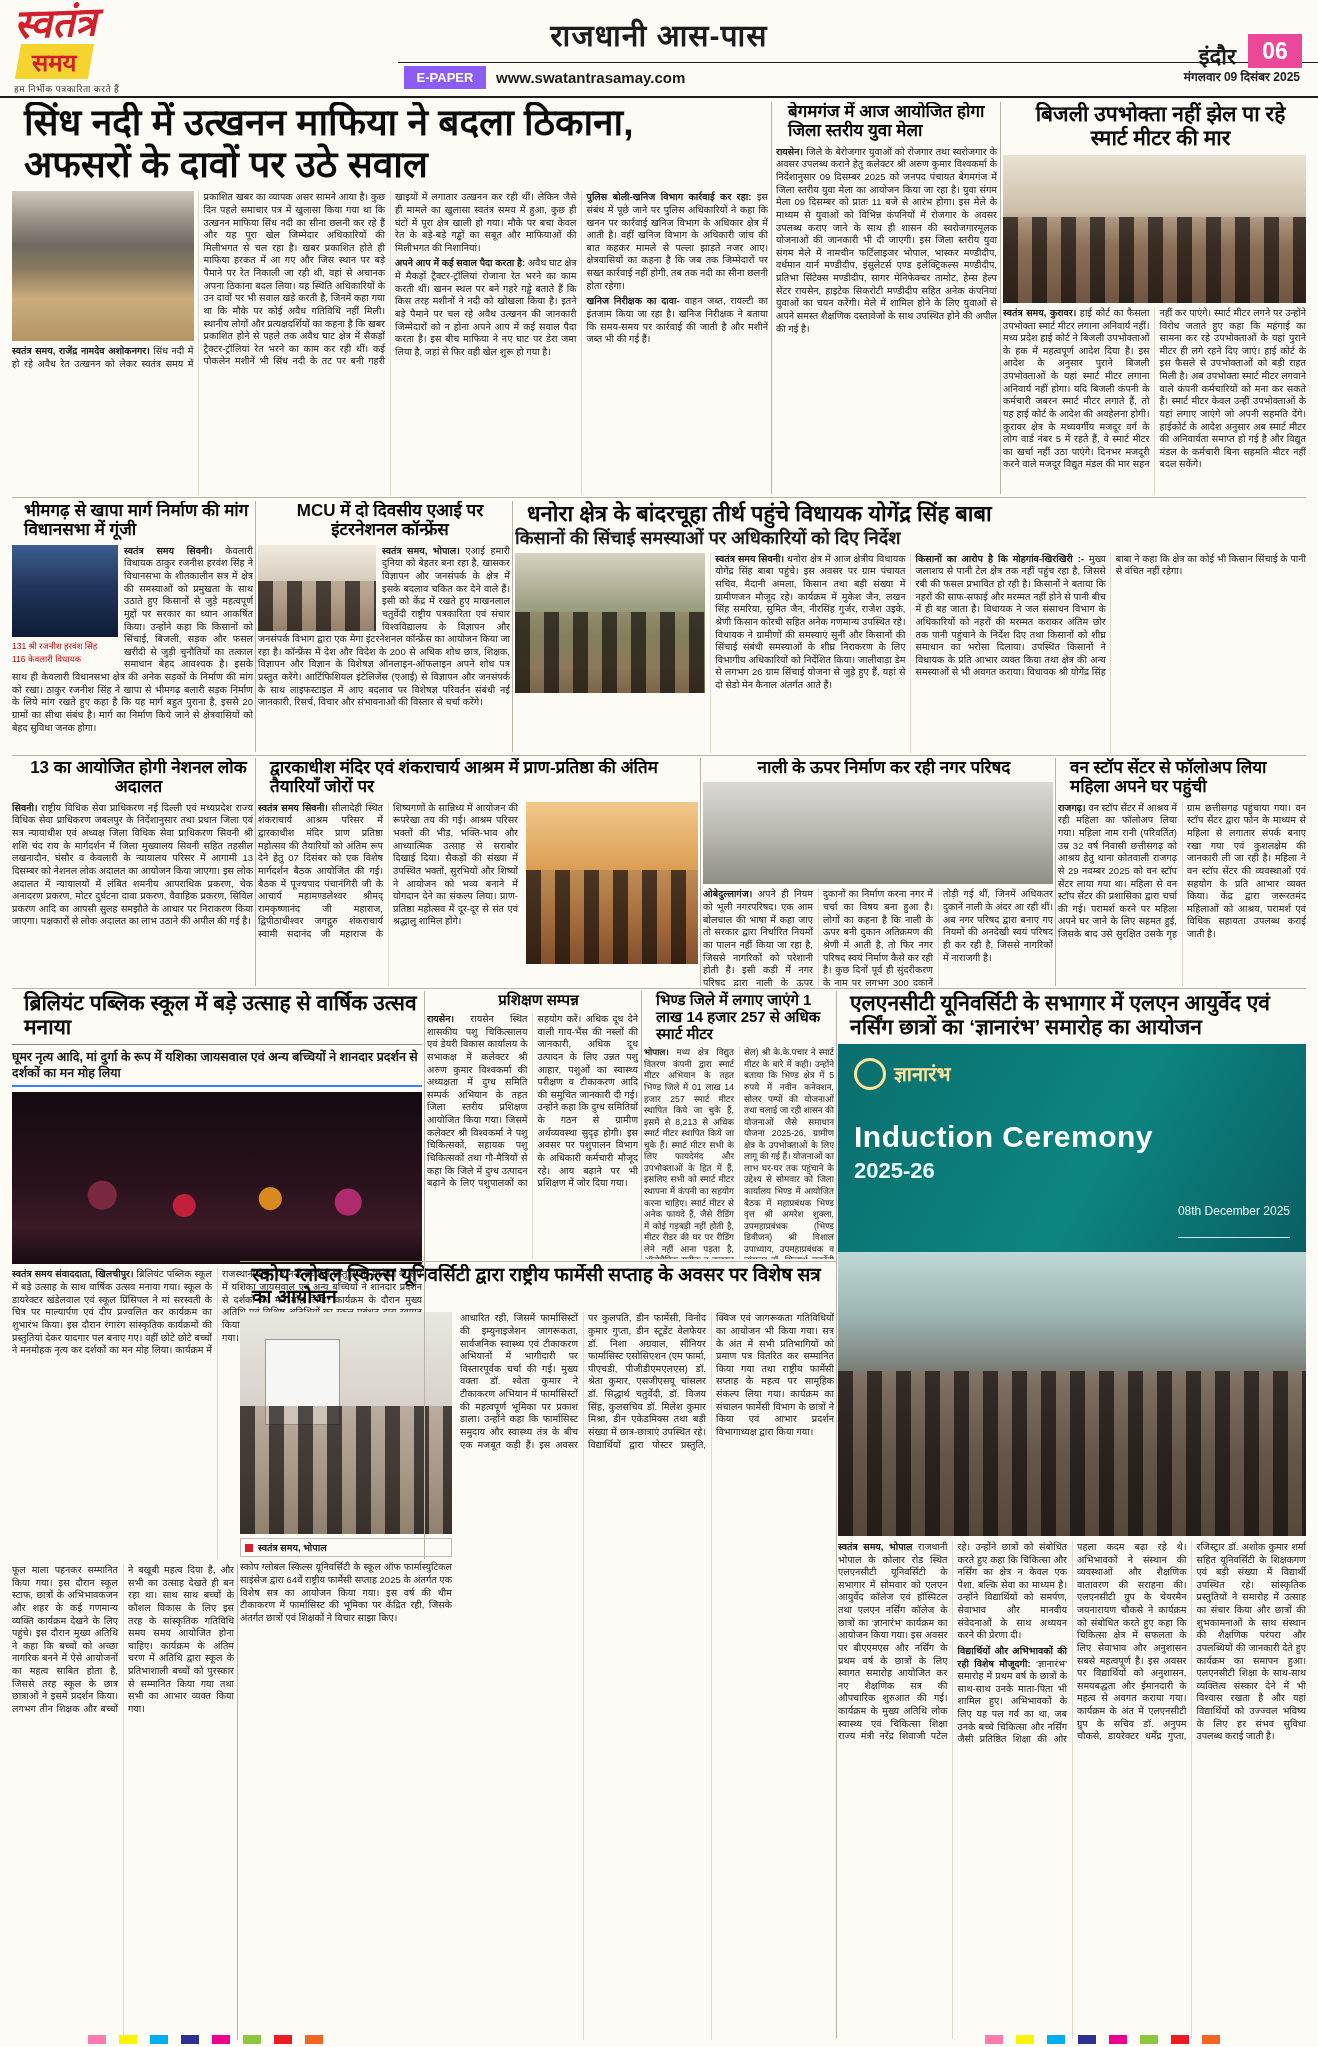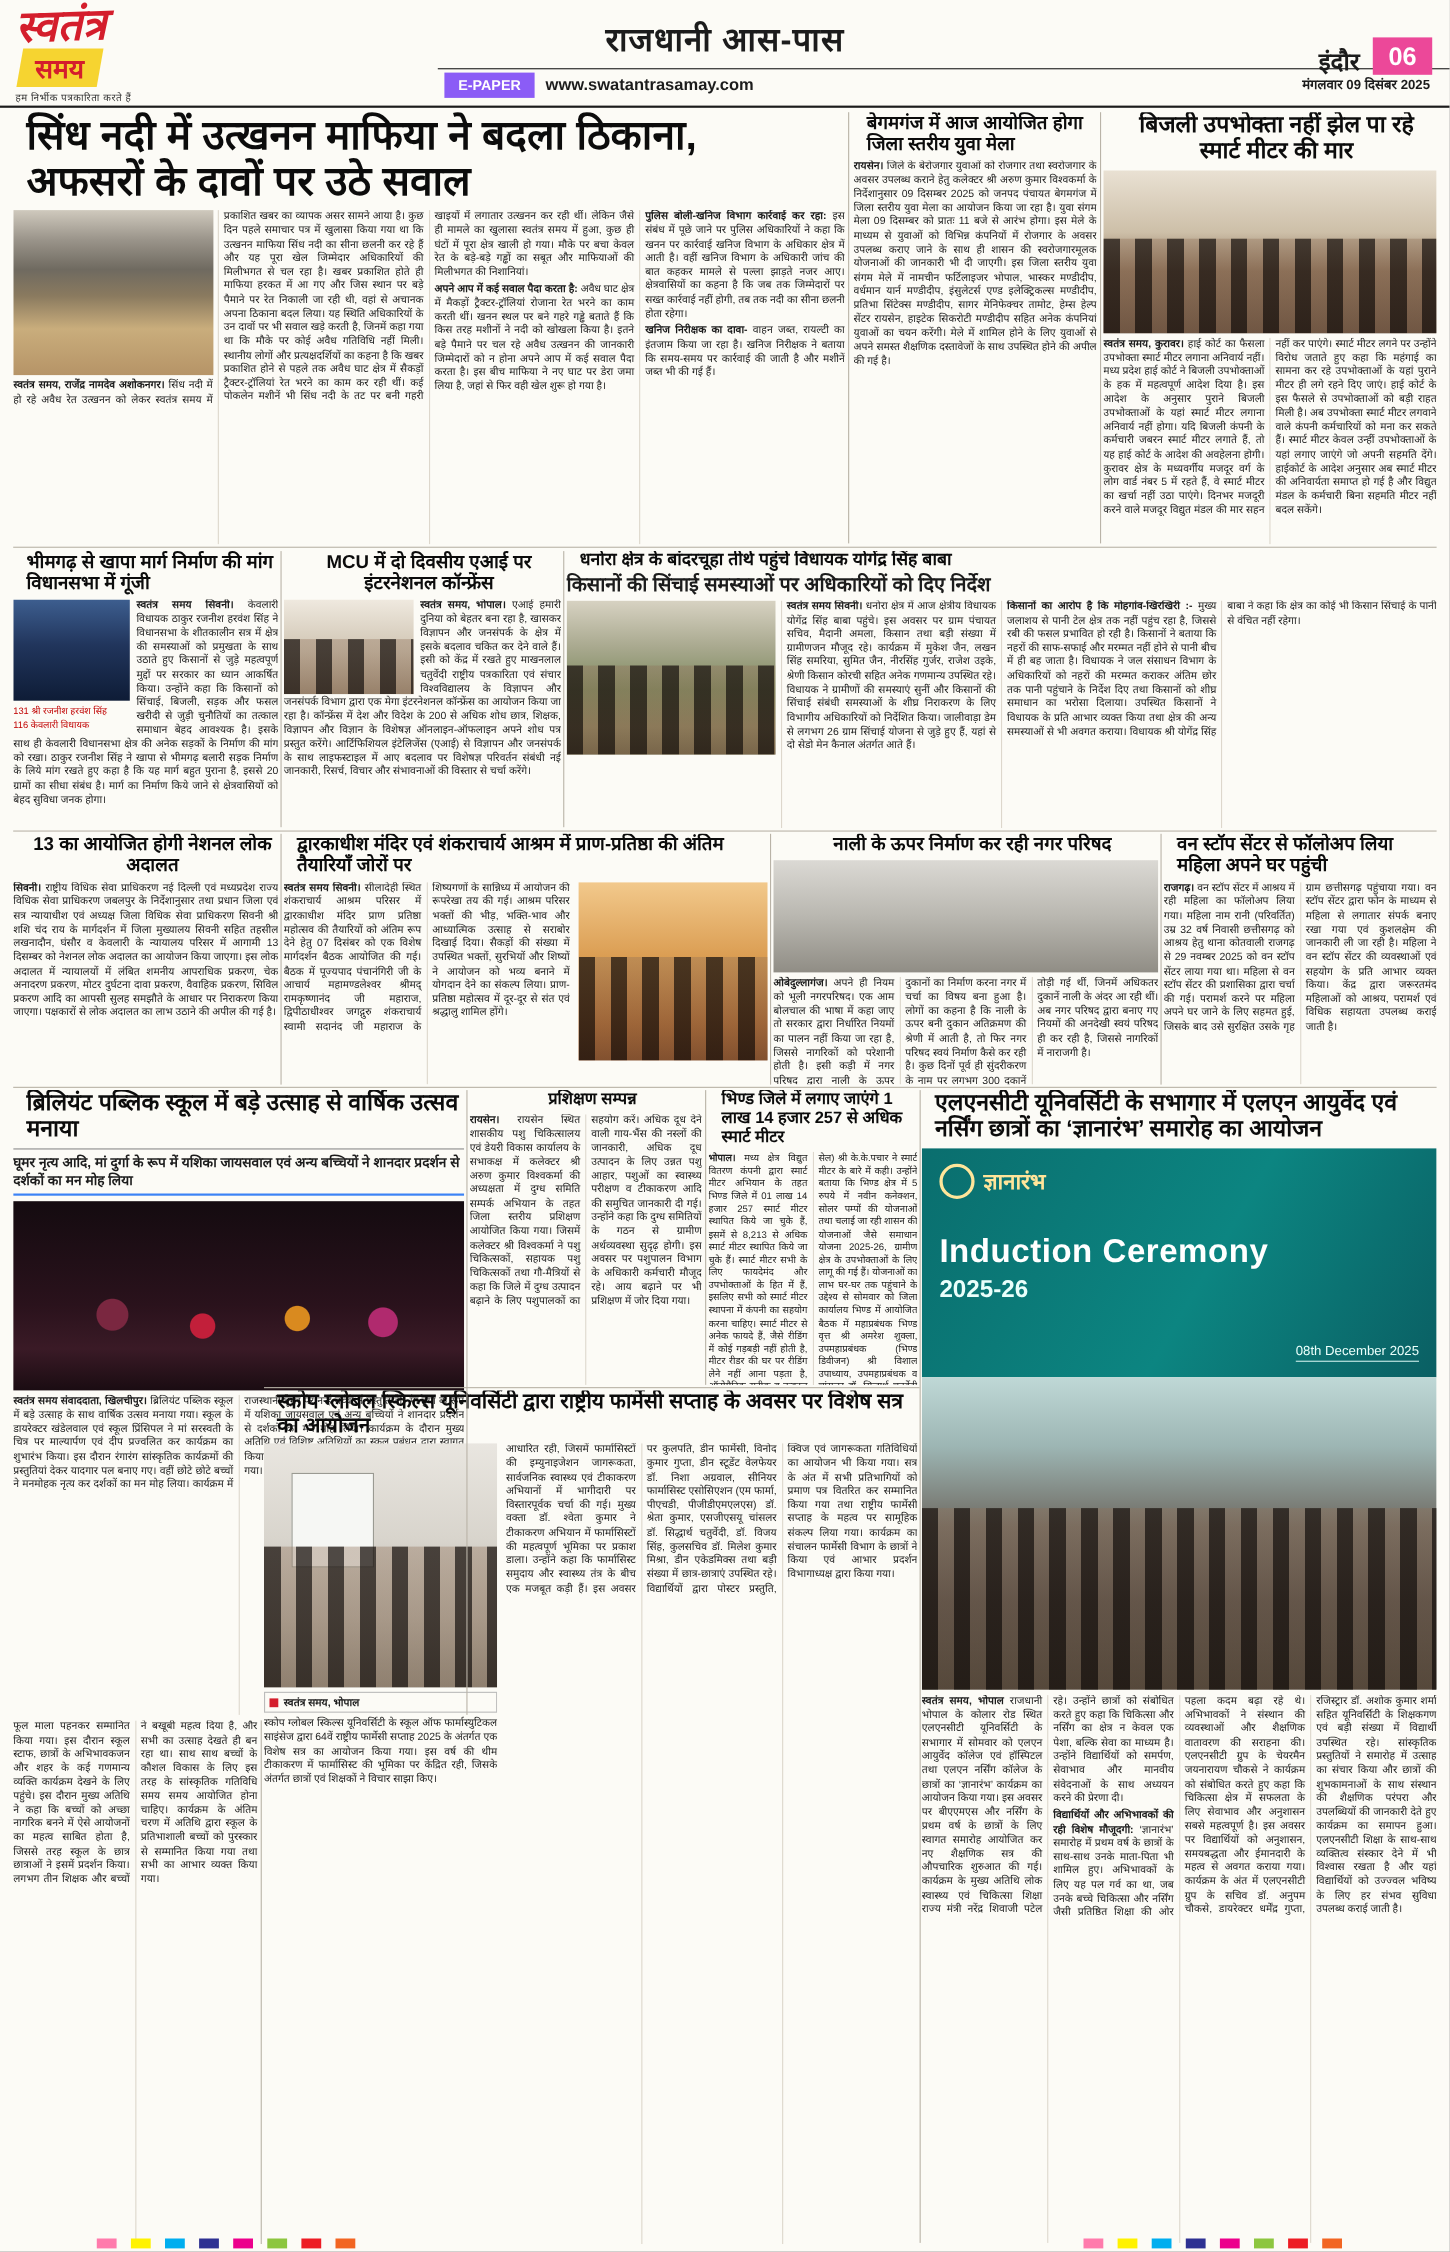--- a/index.html
+++ b/index.html
@@ -62,21 +62,21 @@
       background:repeating-linear-gradient(90deg,rgba(32,24,19,.78) 0 15px,rgba(142,112,88,.38) 15px 29px);}
   .cap{font-size:8.5px;font-weight:normal;color:#c00000;line-height:1.25;margin:0 0 3px 0;}
   
   .lnct-photo{width:100%;height:492px;display:flex;flex-direction:column;margin-bottom:5px;}
   .lnct-banner{height:208px;background:linear-gradient(120deg,#0a6e6e 0%,#0c8581 55%,#0a5f63 100%);
       color:#fff;position:relative;padding:14px 16px;box-sizing:border-box;}
   .lnct-logo{display:inline-flex;align-items:center;gap:8px;font-size:20px;font-weight:bold;color:#ffe59a;}
   .lnct-ring{width:26px;height:26px;border:3px solid #ffe59a;border-radius:50%;display:inline-block;}
   .lnct-title{font-size:30px;font-weight:bold;margin-top:26px;letter-spacing:.5px;}
   .lnct-yr{font-size:22px;font-weight:bold;margin-top:4px;color:#eafffb;}
-  .lnct-date{position:absolute;right:16px;bottom:14px;font-size:12px;border-bottom:1px solid #cdeeea;padding-bottom:2px;color:#eafffb;}
+  .lnct-date{position:absolute;right:16px;bottom:14px;font-size:12px;border-bottom:1px solid #cdeeea;padding-bottom:19px;color:#eafffb;}
   .lnct-people{flex:1;position:relative;background:linear-gradient(180deg,#bfd8d6 0%,#9db6b4 22%,#6f6a62 48%,#4a4540 72%,#333029 100%);}
   
   .capbox{display:flex;align-items:center;gap:5px;border:1px solid #bbb;padding:2px 4px;margin:0 0 4px 0;}
   .capbox .sq{width:8px;height:8px;background:#d41e2c;flex:0 0 auto;}
   .capbox b{font-size:9.5px;}
   
   .vr,.hrule{position:absolute;background:#b9b3a7;z-index:1;}
   
   .cmyk{position:absolute;bottom:3px;display:flex;gap:13px;z-index:6;}
   .cmyk i{width:18px;height:9px;display:block;}
@@ -141,21 +141,21 @@
 
   <article class="art" style="left:258px;top:501px;width:252px;height:252px">
     <h2 class="hl hl-m ctr">MCU में दो दिवसीय एआई पर इंटरनेशनल कॉन्फ्रेंस</h2>
     <div style="flex:1;overflow:hidden">
       <div class="ph ph-panel people" style="float:left;width:118px;height:86px;margin:0 6px 2px 0"></div>
       <p class="bt"><b class="dl">स्वतंत्र समय, भोपाल।</b> <span>एआई हमारी दुनिया को बेहतर बना रहा है, खासकर विज्ञापन और जनसंपर्क के क्षेत्र में इसके बदलाव चकित कर देने वाले हैं। इसी को केंद्र में रखते हुए माखनलाल चतुर्वेदी राष्ट्रीय पत्रकारिता एवं संचार विश्वविद्यालय के विज्ञापन और जनसंपर्क विभाग द्वारा एक मेगा इंटरनेशनल कॉन्फ्रेंस का आयोजन किया जा रहा है। कॉन्फ्रेंस में देश और विदेश के 200 से अधिक शोध छात्र, शिक्षक, विज्ञापन और विज्ञान के विशेषज्ञ ऑनलाइन-ऑफलाइन अपने शोध पत्र प्रस्तुत करेंगे। आर्टिफिशियल इंटेलिजेंस (एआई) से विज्ञापन और जनसंपर्क के साथ लाइफस्टाइल में आए बदलाव पर विशेषज्ञ परिवर्तन संबंधी नई जानकारी, रिसर्च, विचार और संभावनाओं की विस्तार से चर्चा करेंगे।</span></p>
     </div>
   </article>
 
   <article class="art" style="left:515px;top:501px;width:791px;height:252px">
-    <h2 class="hl" style="font-size:16px;margin-bottom:2px">धनोरा क्षेत्र के बांदरचूहा तीर्थ पहुंचे विधायक योगेंद्र सिंह बाबा</h2>
+    <h2 class="hl" style="font-size:22px;margin-bottom:2px">धनोरा क्षेत्र के बांदरचूहा तीर्थ पहुंचे विधायक योगेंद्र सिंह बाबा</h2>
     <div class="subhead-line">किसानों की सिंचाई समस्याओं पर अधिकारियों को दिए निर्देश</div>
     <div class="cols c4">
       <div class="ph ph-field people"></div>
       <p class="bt"><b class="dl">स्वतंत्र समय सिवनी।</b> <span>धनोरा क्षेत्र में आज क्षेत्रीय विधायक योगेंद्र सिंह बाबा पहुंचे। इस अवसर पर ग्राम पंचायत सचिव, मैदानी अमला, किसान तथा बड़ी संख्या में ग्रामीणजन मौजूद रहे। कार्यक्रम में मुकेश जैन, लखन सिंह समरिया, सुमित जैन, नीरसिंह गुर्जर, राजेश उइके, श्रेणी किसान कोरची सहित अनेक गणमान्य उपस्थित रहे। विधायक ने ग्रामीणों की समस्याएं सुनीं और किसानों की सिंचाई संबंधी समस्याओं के शीघ्र निराकरण के लिए विभागीय अधिकारियों को निर्देशित किया। जालीवाड़ा डेम से लगभग 26 ग्राम सिंचाई योजना से जुड़े हुए हैं, यहां से दो सेडो मेन कैनाल अंतर्गत आते हैं।</span></p>
       <p class="bt"><b class="inhead">किसानों का आरोप है कि मोहगांव-खिरखिरी :-</b> <span>मुख्य जलाशय से पानी टेल क्षेत्र तक नहीं पहुंच रहा है, जिससे रबी की फसल प्रभावित हो रही है। किसानों ने बताया कि नहरों की साफ-सफाई और मरम्मत नहीं होने से पानी बीच में ही बह जाता है। विधायक ने जल संसाधन विभाग के अधिकारियों को नहरों की मरम्मत कराकर अंतिम छोर तक पानी पहुंचाने के निर्देश दिए तथा किसानों को शीघ्र समाधान का भरोसा दिलाया। उपस्थित किसानों ने विधायक के प्रति आभार व्यक्त किया तथा क्षेत्र की अन्य समस्याओं से भी अवगत कराया। विधायक श्री योगेंद्र सिंह बाबा ने कहा कि क्षेत्र का कोई भी किसान सिंचाई के पानी से वंचित नहीं रहेगा।</span></p>
     </div>
   </article>
 
   <article class="art" style="left:12px;top:758px;width:241px;height:228px">
     <h2 class="hl hl-m ctr">13 का आयोजित होगी नेशनल लोक अदालत</h2>

